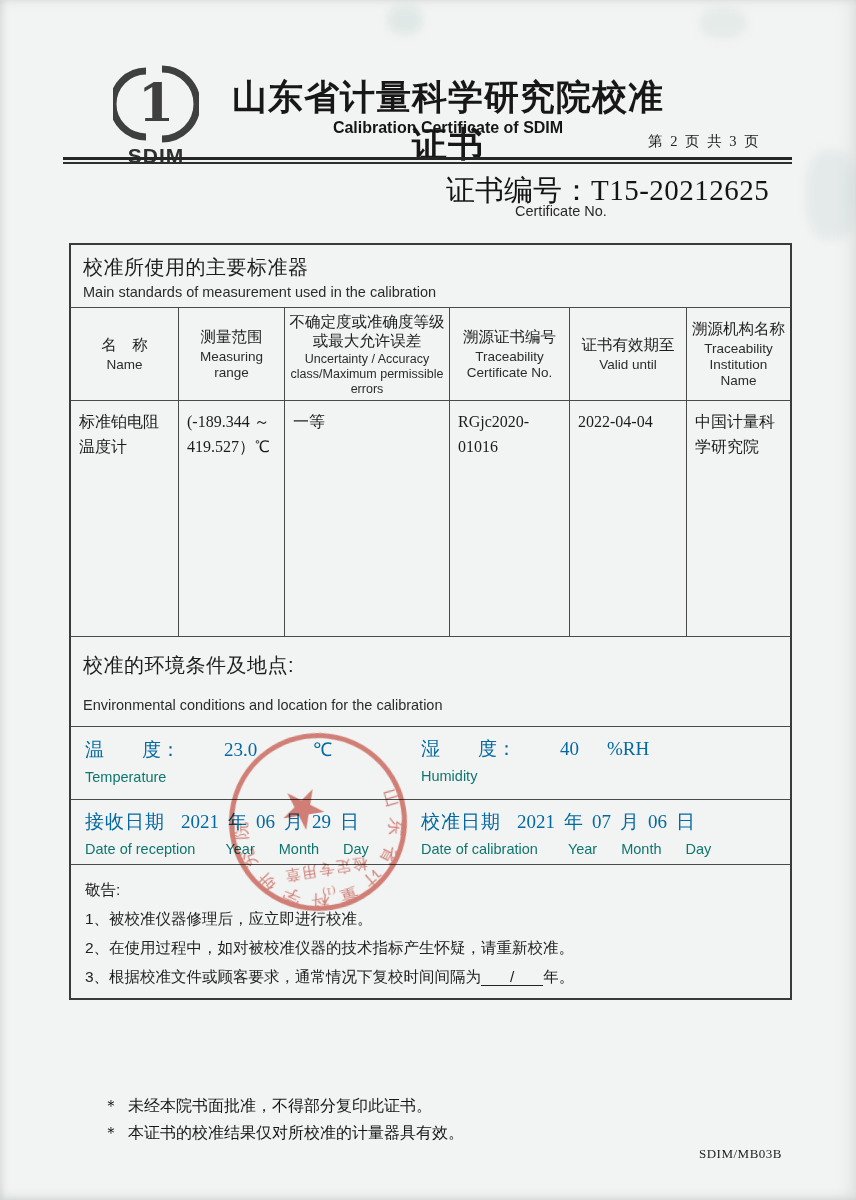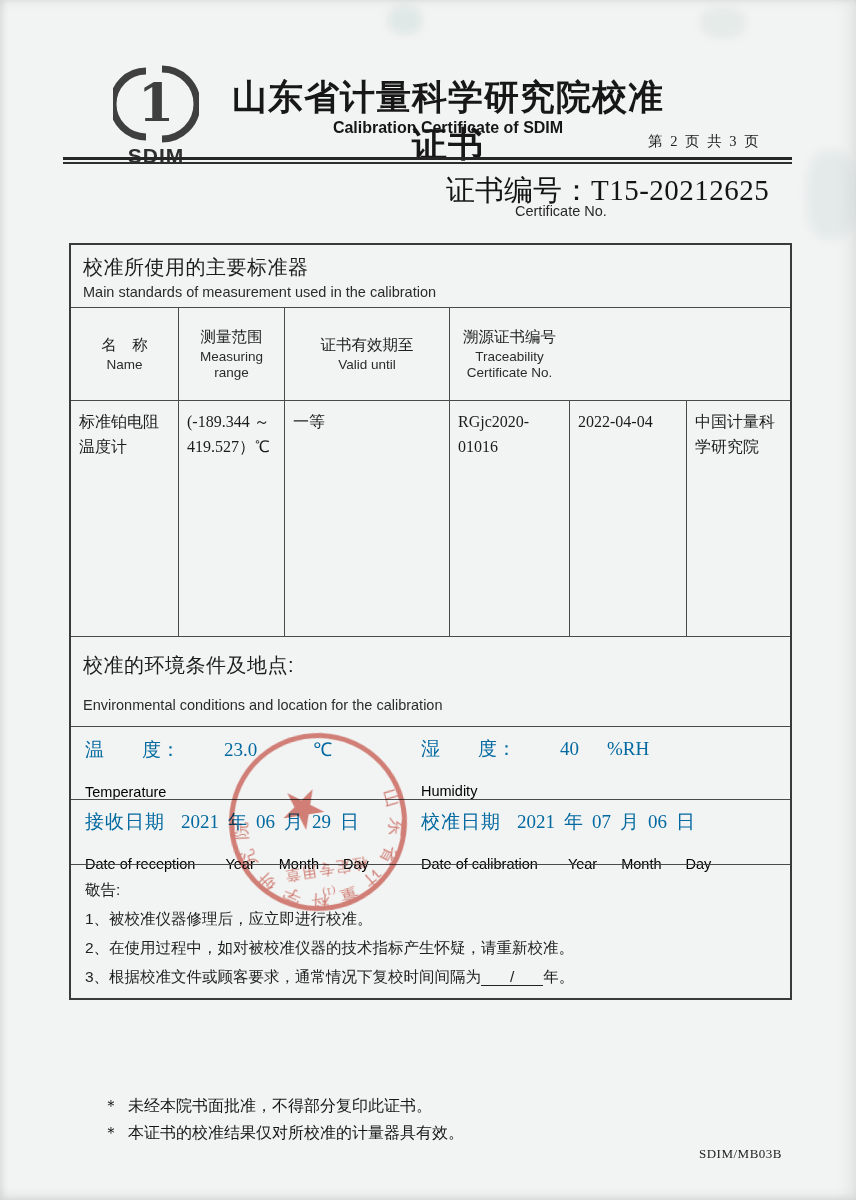--- a/index.html
+++ b/index.html
@@ -68,21 +68,21 @@
   .h-env2 { height:75px; }
   .h-date { height:65px; }
   .h-notice { height:134px; }
 
   
   .fieldblk { position:absolute; top:9px; }
   .fieldblk.lft { left:14px; } .fieldblk.rgt { left:350px; }
   .fld-zh { font-size:19px; color:#0369a1; }
   .fld-zh .v { margin-left:44px; } .fld-zh .u { margin-left:56px; }
   .fld-zh .v2 { margin-left:8px; }
-  .fld-en { font-family:"Liberation Sans",sans-serif; font-size:14.5px; color:#000000; margin-top:21px; }
+  .fld-en { font-family:"Liberation Sans",sans-serif; font-size:14.5px; color:#0f766e; margin-top:6px; }
   .hum .u { margin-left:28px; }
 
   
   .dates .fld-zh span { margin-right:9px; }
   .dates .fld-zh .lab { margin-right:16px; letter-spacing:1px; }
   .dates .fld-en span { margin-right:24px; }
   .dates .fld-en .lab { margin-right:30px; }
 
   
   .notice { padding:10px 14px; font-family:"Liberation Sans",sans-serif;
@@ -158,27 +158,35 @@
     <div class="trow h-head head">
       <div class="cols">
         <div class="cell">
           <div class="zh">名　称</div>
           <div class="en">Name</div>
         </div>
         <div class="cell">
           <div class="zh">测量范围</div>
           <div class="en">Measuring range</div>
         </div>
+        <div class="cell c3">
+          <div class="zh">不确定度或准确度等级或最大允许误差</div>
+          <div class="en">Uncertainty / Accuracy class/Maximum permissible errors</div>
+        </div>
+        <div class="cell">
+          <div class="zh">溯源证书编号</div>
+          <div class="en">Traceability Certificate No.</div>
+        </div>
         <div class="cell">
           <div class="zh">证书有效期至</div>
           <div class="en">Valid until</div>
         </div>
         <div class="cell">
-          <div class="zh">溯源证书编号</div>
-          <div class="en">Traceability Certificate No.</div>
+          <div class="zh">溯源机构名称</div>
+          <div class="en">Traceability Institution Name</div>
         </div>
       </div>
     </div>
 
     <div class="trow h-data body">
       <div class="cols">
         <div class="cell">标准铂电阻温度计</div>
         <div class="cell">(-189.344 ～ 419.527）℃</div>
         <div class="cell">一等</div>
         <div class="cell">RGjc2020-01016</div>

